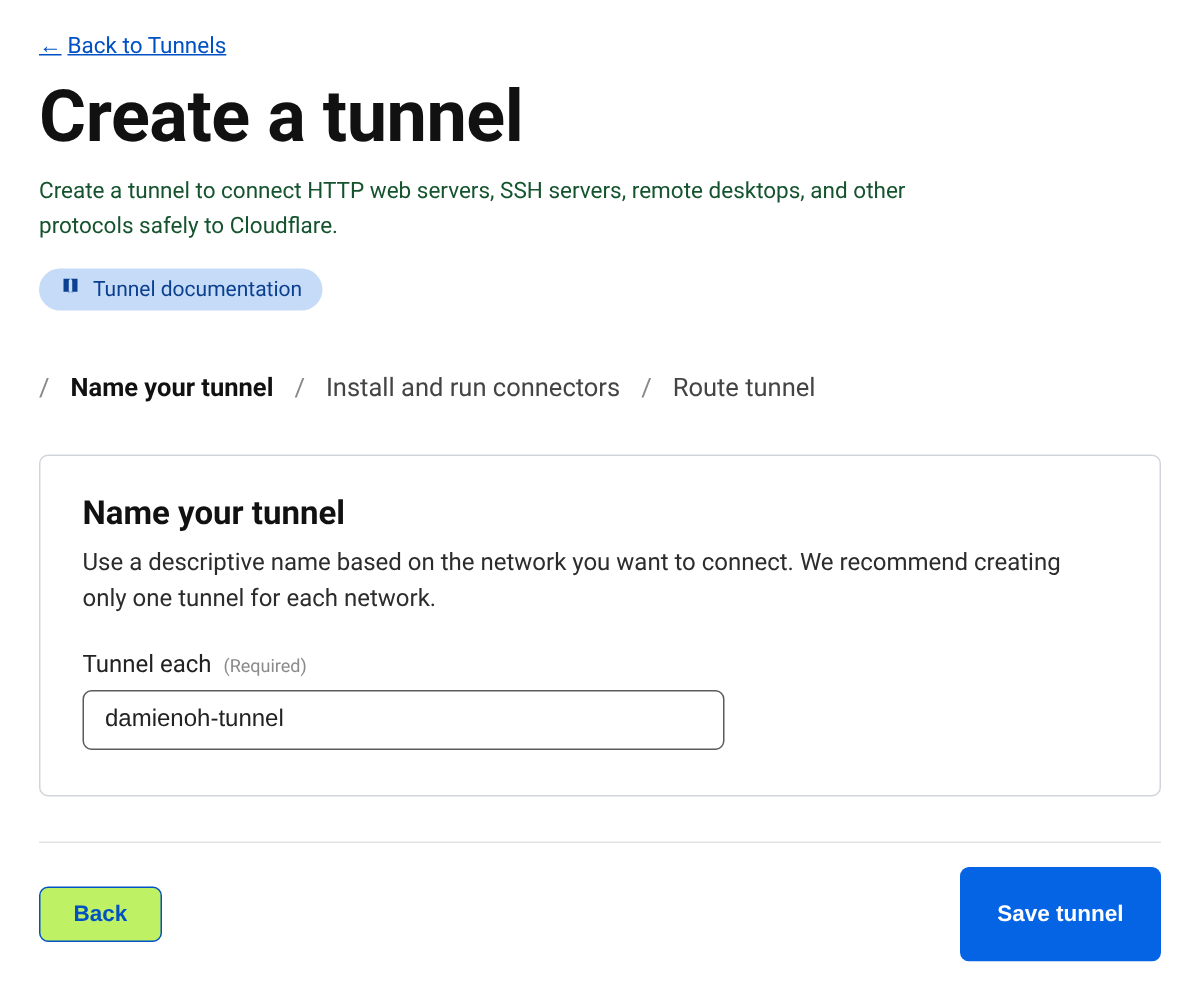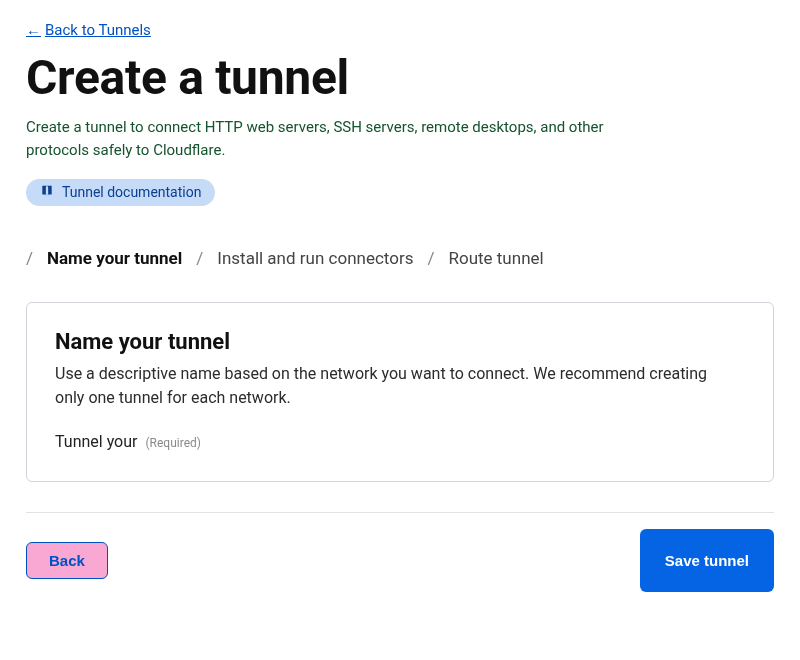--- a/index.html
+++ b/index.html
@@ -130,21 +130,21 @@
     }
     .btn {
       font-size: 15px;
       font-weight: 600;
       padding: 9px 22px;
       border-radius: 6px;
       cursor: pointer;
       border: 1px solid transparent;
     }
     .btn-secondary {
-      background: #f9a8d4;
+      background: #bef264;
       color: #0051c3;
       border: 1px solid #0051c3;
     }
     .btn-primary {
       background: #0464e4;
       color: #fff;
       padding: 22px 24px;
     }
   </style>
 </head>
@@ -176,23 +176,24 @@
   <span class="sep">/</span>
   <span class="step">Install and run connectors</span>
   <span class="sep">/</span>
   <span class="step">Route tunnel</span>
 </div>
 
 <div class="panel">
   <div class="panel-title">Name your tunnel</div>
   <div class="panel-desc">Use a descriptive name based on the network you want to connect. We recommend creating only one tunnel for each network.</div>
   <div class="field-label">
-    <span>Tunnel your</span>
+    <span>Tunnel each</span>
     <span class="req">(Required)</span>
   </div>
+  <input type="text" class="text-input" value="damienoh-tunnel" style="">
 </div>
 
 <hr class="divider">
 
 <div class="footer-actions">
   <button class="btn btn-secondary">Back</button>
   <button class="btn btn-primary">Save tunnel</button>
 </div>
 
 

